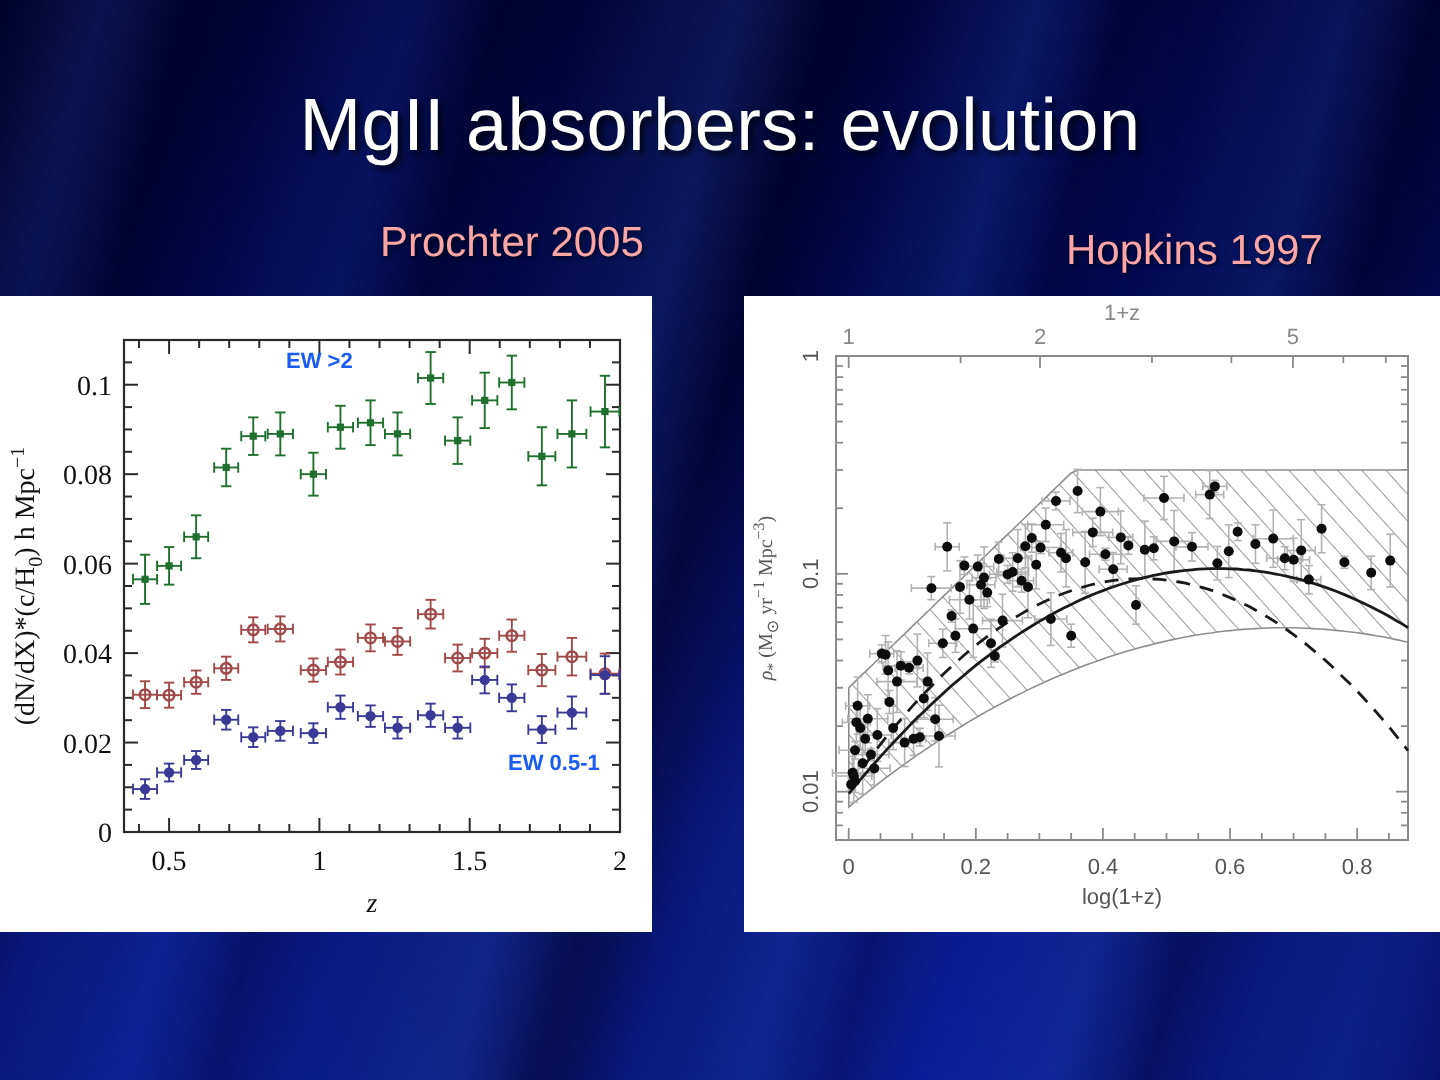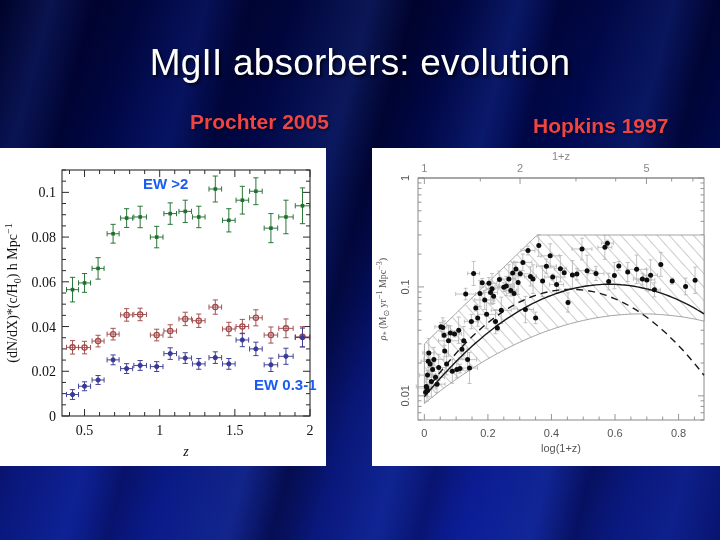--- a/index.html
+++ b/index.html
@@ -36,37 +36,37 @@
   }
 
   
   #title {
     position:absolute; left:0; top:42px; width:720px; text-align:center;
     font-size:37px; color:#ffffff; letter-spacing:0.2px;
     text-shadow:2px 2px 3px rgba(0,0,0,0.75);
     z-index:5;
   }
   .subtitle {
-    position:absolute; font-size:21px; color:#ef4444;
-    text-shadow:1px 1px 2px rgba(0,0,0,0.6); z-index:5;font-weight:bold;
+    position:absolute; font-size:21px; color:#fca5a5;
+    text-shadow:1px 1px 2px rgba(0,0,0,0.6); z-index:5;
   }
   #sub-left  { left:190px; top:110px; }
   #sub-right { left:533px; top:114px; }
 
   
   .panel {
     position:absolute; background:#ffffff; overflow:hidden; z-index:4;
   }
   #panel-left  { left:0px;   top:148px; width:326px; height:318px; }
   #panel-right { left:372px; top:148px; width:348px; height:318px; }
 
   .panel svg { display:block; }
 
   .anno {
-    position:absolute; font-size:15px; font-weight:bold;
+    position:absolute; font-size:11px; font-weight:bold;
     color:#1a5cf0; z-index:6; white-space:nowrap;
   }
   #anno-ew2  { left:143px; top:175px; }
   #anno-ew03 { left:254px; top:376px; }
 </style>
 </head>
 <body>
 
 <div id="slide"></div>
 
@@ -1154,13 +1154,13 @@
         <circle cx="282.4" cy="141.8" r="2.5" fill="#0d0d0d"></circle>
         <circle cx="288.8" cy="116.4" r="2.5" fill="#0d0d0d"></circle>
         <circle cx="300.2" cy="133.1" r="2.5" fill="#0d0d0d"></circle>
         <circle cx="313.6" cy="138.4" r="2.5" fill="#0d0d0d"></circle>
         <circle cx="323.1" cy="132.3" r="2.5" fill="#0d0d0d"></circle>
       </g>
     </svg>
 </div>
 
 <div class="anno" id="anno-ew2">EW &gt;2</div>
-<div class="anno" id="anno-ew03">EW 0.3-1</div>
+<div class="anno" id="anno-ew03">EW 0.5-1</div>
 
 </body></html>

